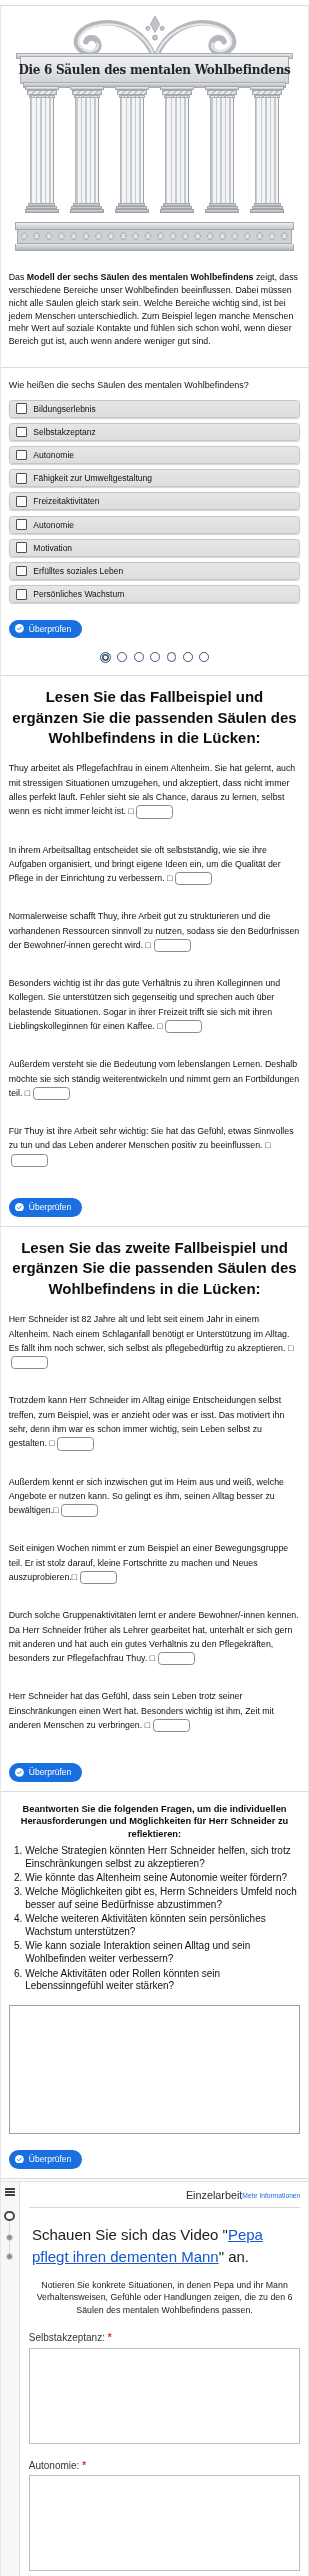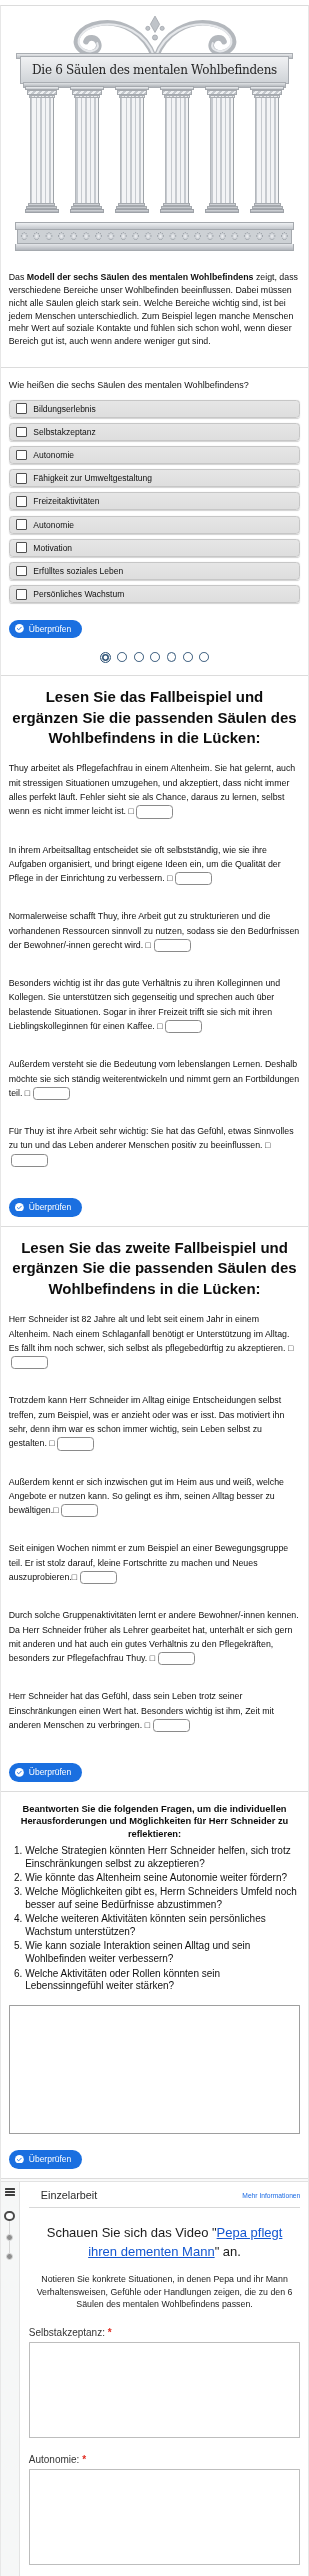--- a/index.html
+++ b/index.html
@@ -10,21 +10,21 @@
 
   
   .figure-wrap{padding:7.2px 0 3.1px;}
   .figure{width:286px;height:238px;margin:0 auto;position:relative;}
   .ornament{position:absolute;top:0;left:50%;transform:translateX(-50%);}
   .architrave{position:absolute;top:43px;left:8.2px;right:8.2px;height:26px;
     background:linear-gradient(#f0f1f3,#cfd3d7);border:0.5px solid #a9adb2;
     display:flex;align-items:center;justify-content:center;}
   .architrave-top{position:absolute;top:40px;left:4.1px;right:4.1px;height:3.6px;background:linear-gradient(#e7e9eb,#b9bdc2);border:0.5px solid #a9adb2;}
   .architrave-bottom{position:absolute;top:69px;left:11.3px;right:11.3px;height:3.6px;background:linear-gradient(#dfe2e5,#aeb2b7);border:0.5px solid #a9adb2;}
-  .fig-title{font-family:"DejaVu Serif","Liberation Serif",serif;font-weight:normal;font-size:12px;color:#262626;letter-spacing:-0.3px;white-space:nowrap;}
+  .fig-title{font-family:"DejaVu Serif","Liberation Serif",serif;font-weight:bold;font-size:12px;color:#262626;letter-spacing:-0.3px;white-space:nowrap;}
   .colonnade{position:absolute;top:73px;left:13.4px;right:13.4px;height:127px;display:flex;justify-content:space-between;}
   .column{width:34px;display:flex;flex-direction:column;align-items:center;}
   .cap-abacus{width:34px;height:3.6px;background:linear-gradient(#eef0f2,#c2c6cb);border:0.5px solid #a5a9ae;box-sizing:border-box;}
   .cap-echinus{width:30px;height:4.6px;background:repeating-linear-gradient(135deg,#c4c8cd 0 2.1px,#eef0f2 2.1px 4.1px);border:0.5px solid #a5a9ae;box-sizing:border-box;}
   .cap-bead{width:26px;height:3.6px;background:repeating-linear-gradient(90deg,#b9bdc2 0 1.5px,#eceef0 1.5px 3.6px);border:0.5px solid #aaaeb3;box-sizing:border-box;}
   .shaft{width:24px;flex:1;background:repeating-linear-gradient(90deg,#c6cacf 0 1.5px,#f3f4f6 1.5px 4.6px);border-left:1px solid #b3b7bc;border-right:1px solid #9ea3a8;box-sizing:border-box;}
   .base-r1{width:27px;height:3.1px;background:linear-gradient(#e6e8eb,#b6bac0);border:0.5px solid #a5a9ae;box-sizing:border-box;}
   .base-r2{width:31px;height:3.1px;background:linear-gradient(#dfe2e5,#aeb2b8);border:0.5px solid #a5a9ae;box-sizing:border-box;}
   .base-plinth{width:34px;height:4.1px;background:linear-gradient(#d7dade,#a8acb2);border:0.5px solid #9ea2a8;box-sizing:border-box;}
   .platform{position:absolute;left:3.1px;right:3.1px;bottom:0;}
@@ -67,25 +67,25 @@
 
   
   .worksheet{display:flex;border-top:0.5px solid #e2e2e2;background:#fff;}
   .rail{width:17.5px;flex:0 0 auto;background:#f6f7f7;border-right:0.5px solid #e3e3e3;display:flex;flex-direction:column;align-items:center;padding-top:6.2px;}
   .burger{width:10.3px;cursor:pointer;margin-bottom:13.4px;}
   .burger div{height:1.5px;background:#3d3d3d;margin-bottom:1.5px;border-radius:0.5px;}
   .step-big{width:6.7px;height:6.7px;border-radius:50%;border:2.6px solid #4a4a4a;background:#fff;cursor:pointer;}
   .step-line{width:1px;height:12.4px;background:#d6d6d6;}
   .step-dot{width:5.2px;height:5.2px;border-radius:50%;background:#8f8f8f;border:1.5px solid #dadada;cursor:pointer;}
   .ws-main{flex:1;padding:7.2px 7.7px 8.2px 9.3px;min-width:0;}
-  .ws-header{display:flex;justify-content:space-between;align-items:center;padding-left:12px;}
+  .ws-header{display:flex;justify-content:flex-end;align-items:center;padding-left:12px;}
   .ws-title{font-size:10.8px;color:#2d2d2d;}
   .ws-more{font-size:6.7px;color:#1b6ae3;text-decoration:none;cursor:pointer;}
   .ws-hr{border:none;border-top:0.5px solid #d8d8d8;margin:6.2px 0 0;}
-  .ws-video{font-size:13px;text-align:center;margin:15.5px 3.1px 0;line-height:1.45;color:#1c1c1c;}
+  .ws-video{font-size:15px;text-align:left;margin:15.5px 3.1px 0;line-height:1.45;color:#1c1c1c;}
   .ws-video a{color:#1457d0;text-decoration:underline;cursor:pointer;}
   .ws-instruction{font-size:8.8px;text-align:center;margin:11.3px 1px 0;line-height:1.45;color:#1c1c1c;}
   .w-label{font-size:10px;color:#363636;margin:15.5px 0 4.6px;}
   .req{color:#e02b20;font-weight:bold;}
   .w-ta{display:block;width:100%;height:96px;border:0.5px solid #bdbdbd;border-radius:0.5px;background:#fff;
     box-sizing:border-box;resize:none;font-family:inherit;font-size:7.7px;padding:3.1px;}
 </style>
 </head>
 <body>
 

